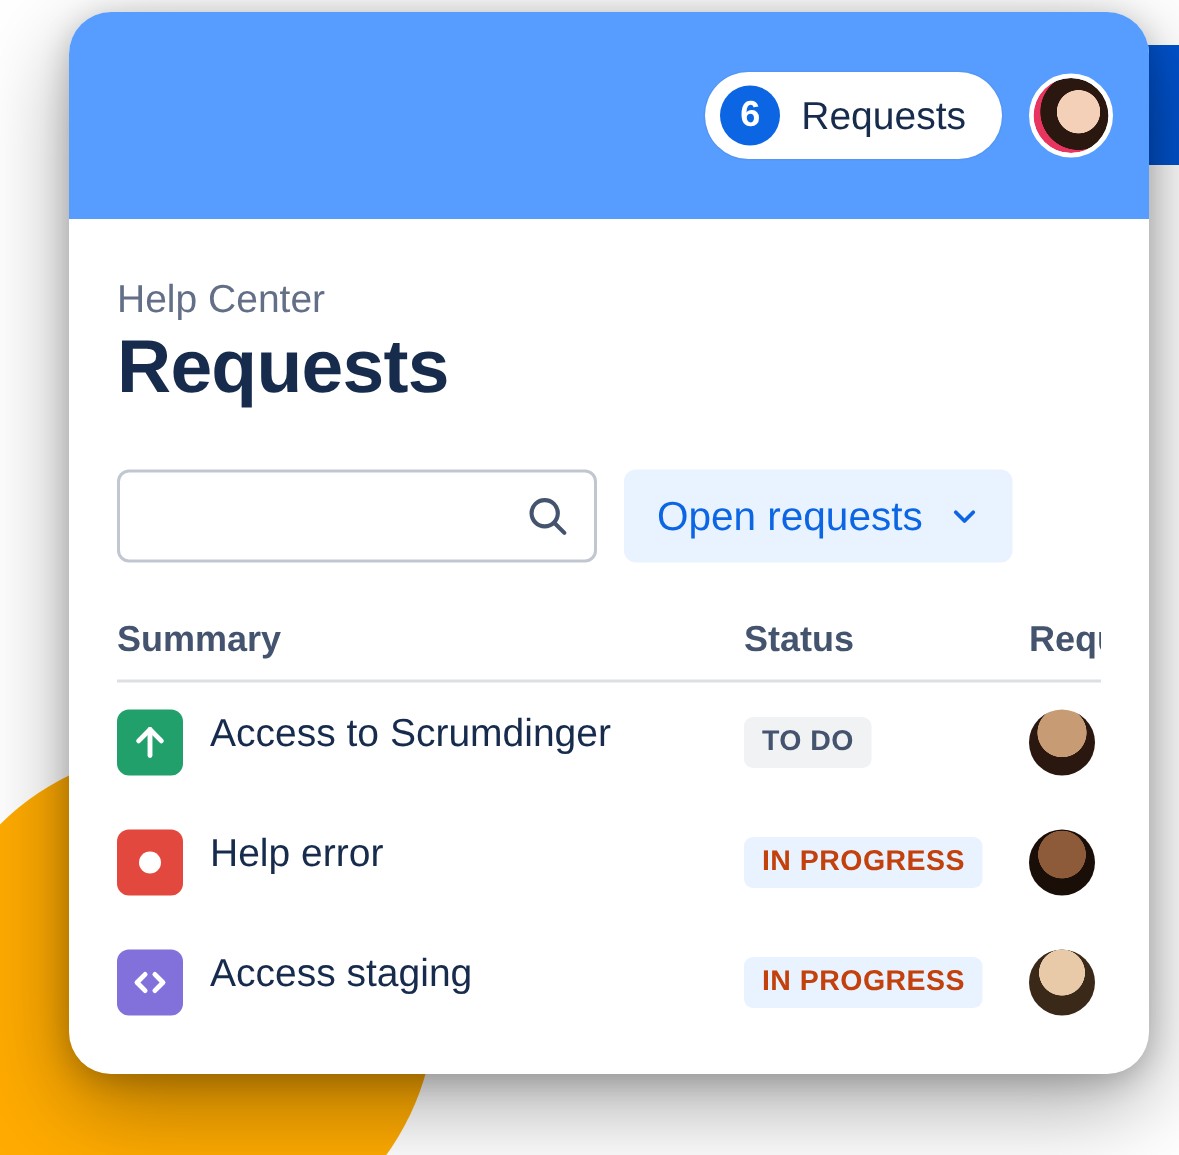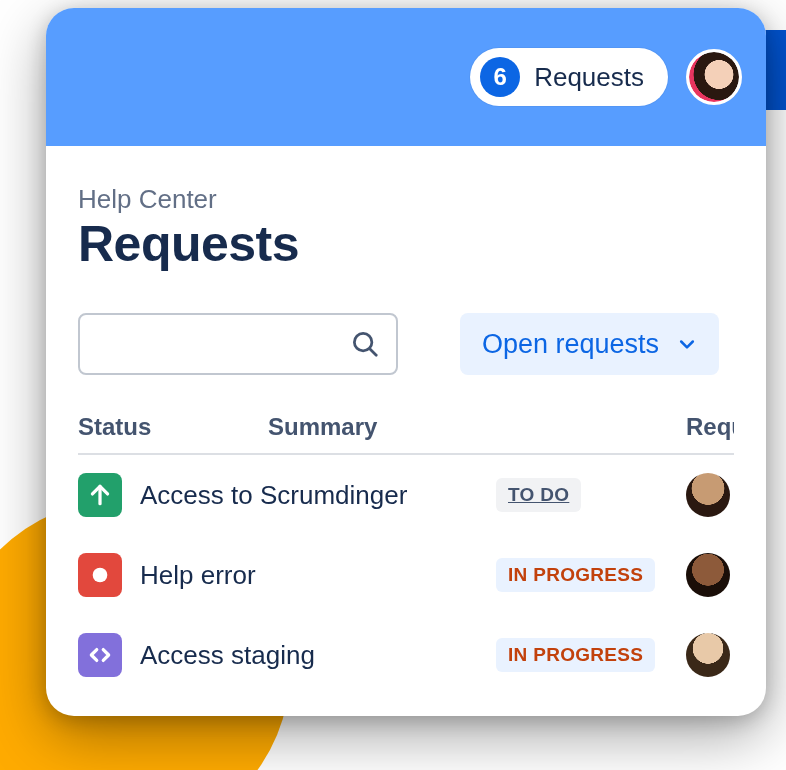--- a/index.html
+++ b/index.html
@@ -136,21 +136,20 @@
     background: #E9F2FF;
     border-radius: 8px;
     display: flex;
     align-items: center;
     padding: 0 22px;
     gap: 18px;
     color: #0C66E4;
     font-size: 27px;
     font-weight: 500;
     cursor: pointer;
-    margin-left: 44px;
   }
   .chevron svg { display: block; }
   .table-head {
     display: flex;
     border-bottom: 2px solid #DCDFE4;
     padding-bottom: 12px;
   }
   .col-summary { flex: 0 0 418px; }
   .col-status { flex: 0 0 190px; }
   .col-requester { flex: 1; }
@@ -159,21 +158,20 @@
     font-size: 24px;
     font-weight: 600;
   }
   .row {
     display: flex;
     align-items: center;
     height: 80px;
   }
   .summary-cell {
     display: flex;
-    align-items: center;
     gap: 18px;
   }
   .req-icon {
     width: 44px;
     height: 44px;
     border-radius: 8px;
     display: flex;
     align-items: center;
     justify-content: center;
     flex-shrink: 0;
@@ -187,21 +185,21 @@
     font-size: 26px;
   }
   .status-chip {
     display: inline-block;
     padding: 6px 12px;
     border-radius: 6px;
     font-size: 19px;
     font-weight: 700;
     letter-spacing: 0.3px;
   }
-  .status-todo { background: #F1F2F4; color: #44546F; text-decoration: underline; }
+  .status-todo { background: #F1F2F4; color: #44546F; }
   .status-inprogress { background: #E9F2FF; color: #c2410c; }
   .requester-avatar {
     width: 44px;
     height: 44px;
     border-radius: 50%;
     overflow: hidden;
     background: #eee;
   }
   .ra-1 { background: radial-gradient(circle at 50% 35%, #c79b73 0%, #c79b73 45%, #2a1810 46%, #2a1810 100%); }
   .ra-2 { background: radial-gradient(circle at 50% 38%, #8d5a3a 0%, #8d5a3a 45%, #1a0e08 46%, #1a0e08 82%, #7a1e2e 83%); }
@@ -245,22 +243,22 @@
           <span>Open requests</span>
           <span class="chevron">
             <svg width="20" height="20" viewBox="0 0 24 24" fill="none" stroke="#0C66E4" stroke-width="3" stroke-linecap="round" stroke-linejoin="round">
               <polyline points="5 9 12 16 19 9"></polyline>
             </svg>
           </span>
         </div>
       </div>
 
       <div class="table-head">
+        <div class="th col-summary">Summary</div>
         <div class="th col-status">Status</div>
-        <div class="th col-summary">Summary</div>
         <div class="th col-requester truncate">Requester</div>
       </div>
 
       <div id="rows">
           <div class="row">
             <div class="col-summary summary-cell">
               <div class="req-icon icon-green">
                 <svg width="26" height="26" viewBox="0 0 24 24" fill="none" stroke="#fff" stroke-width="3" stroke-linecap="round" stroke-linejoin="round">
                   <line x1="12" y1="20" x2="12" y2="4"></line>
                   <polyline points="5 11 12 4 19 11"></polyline>

